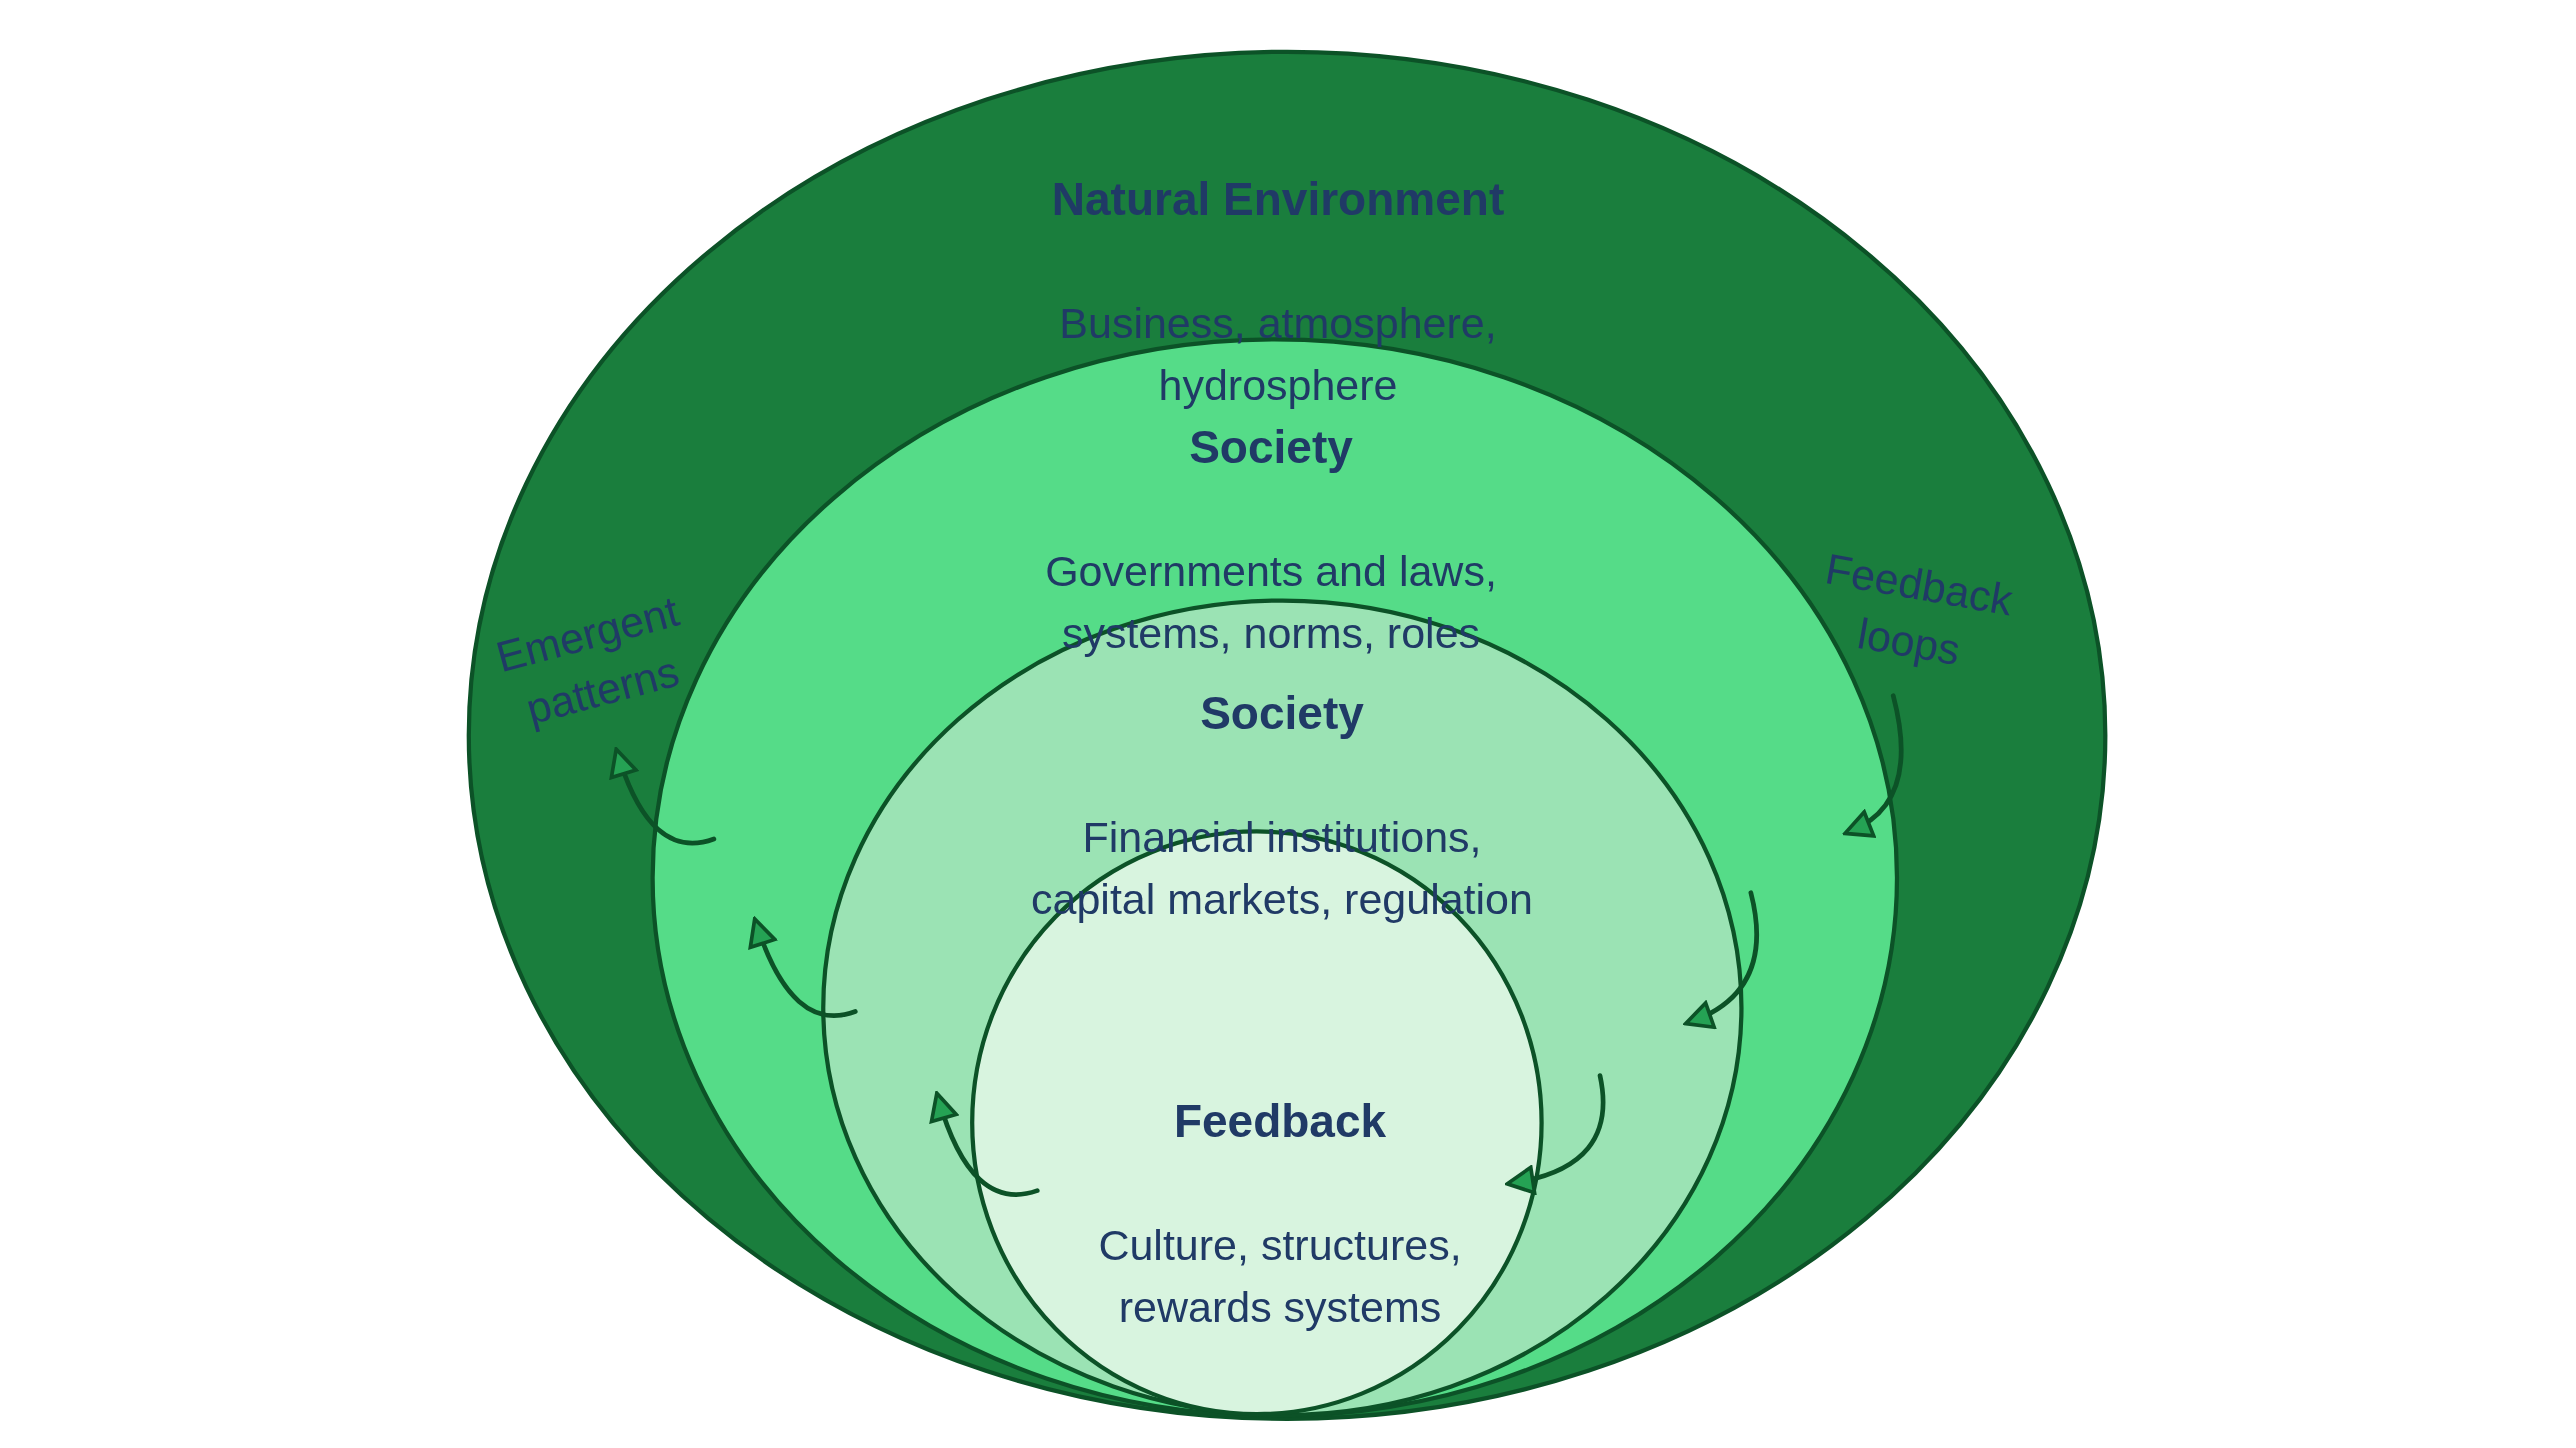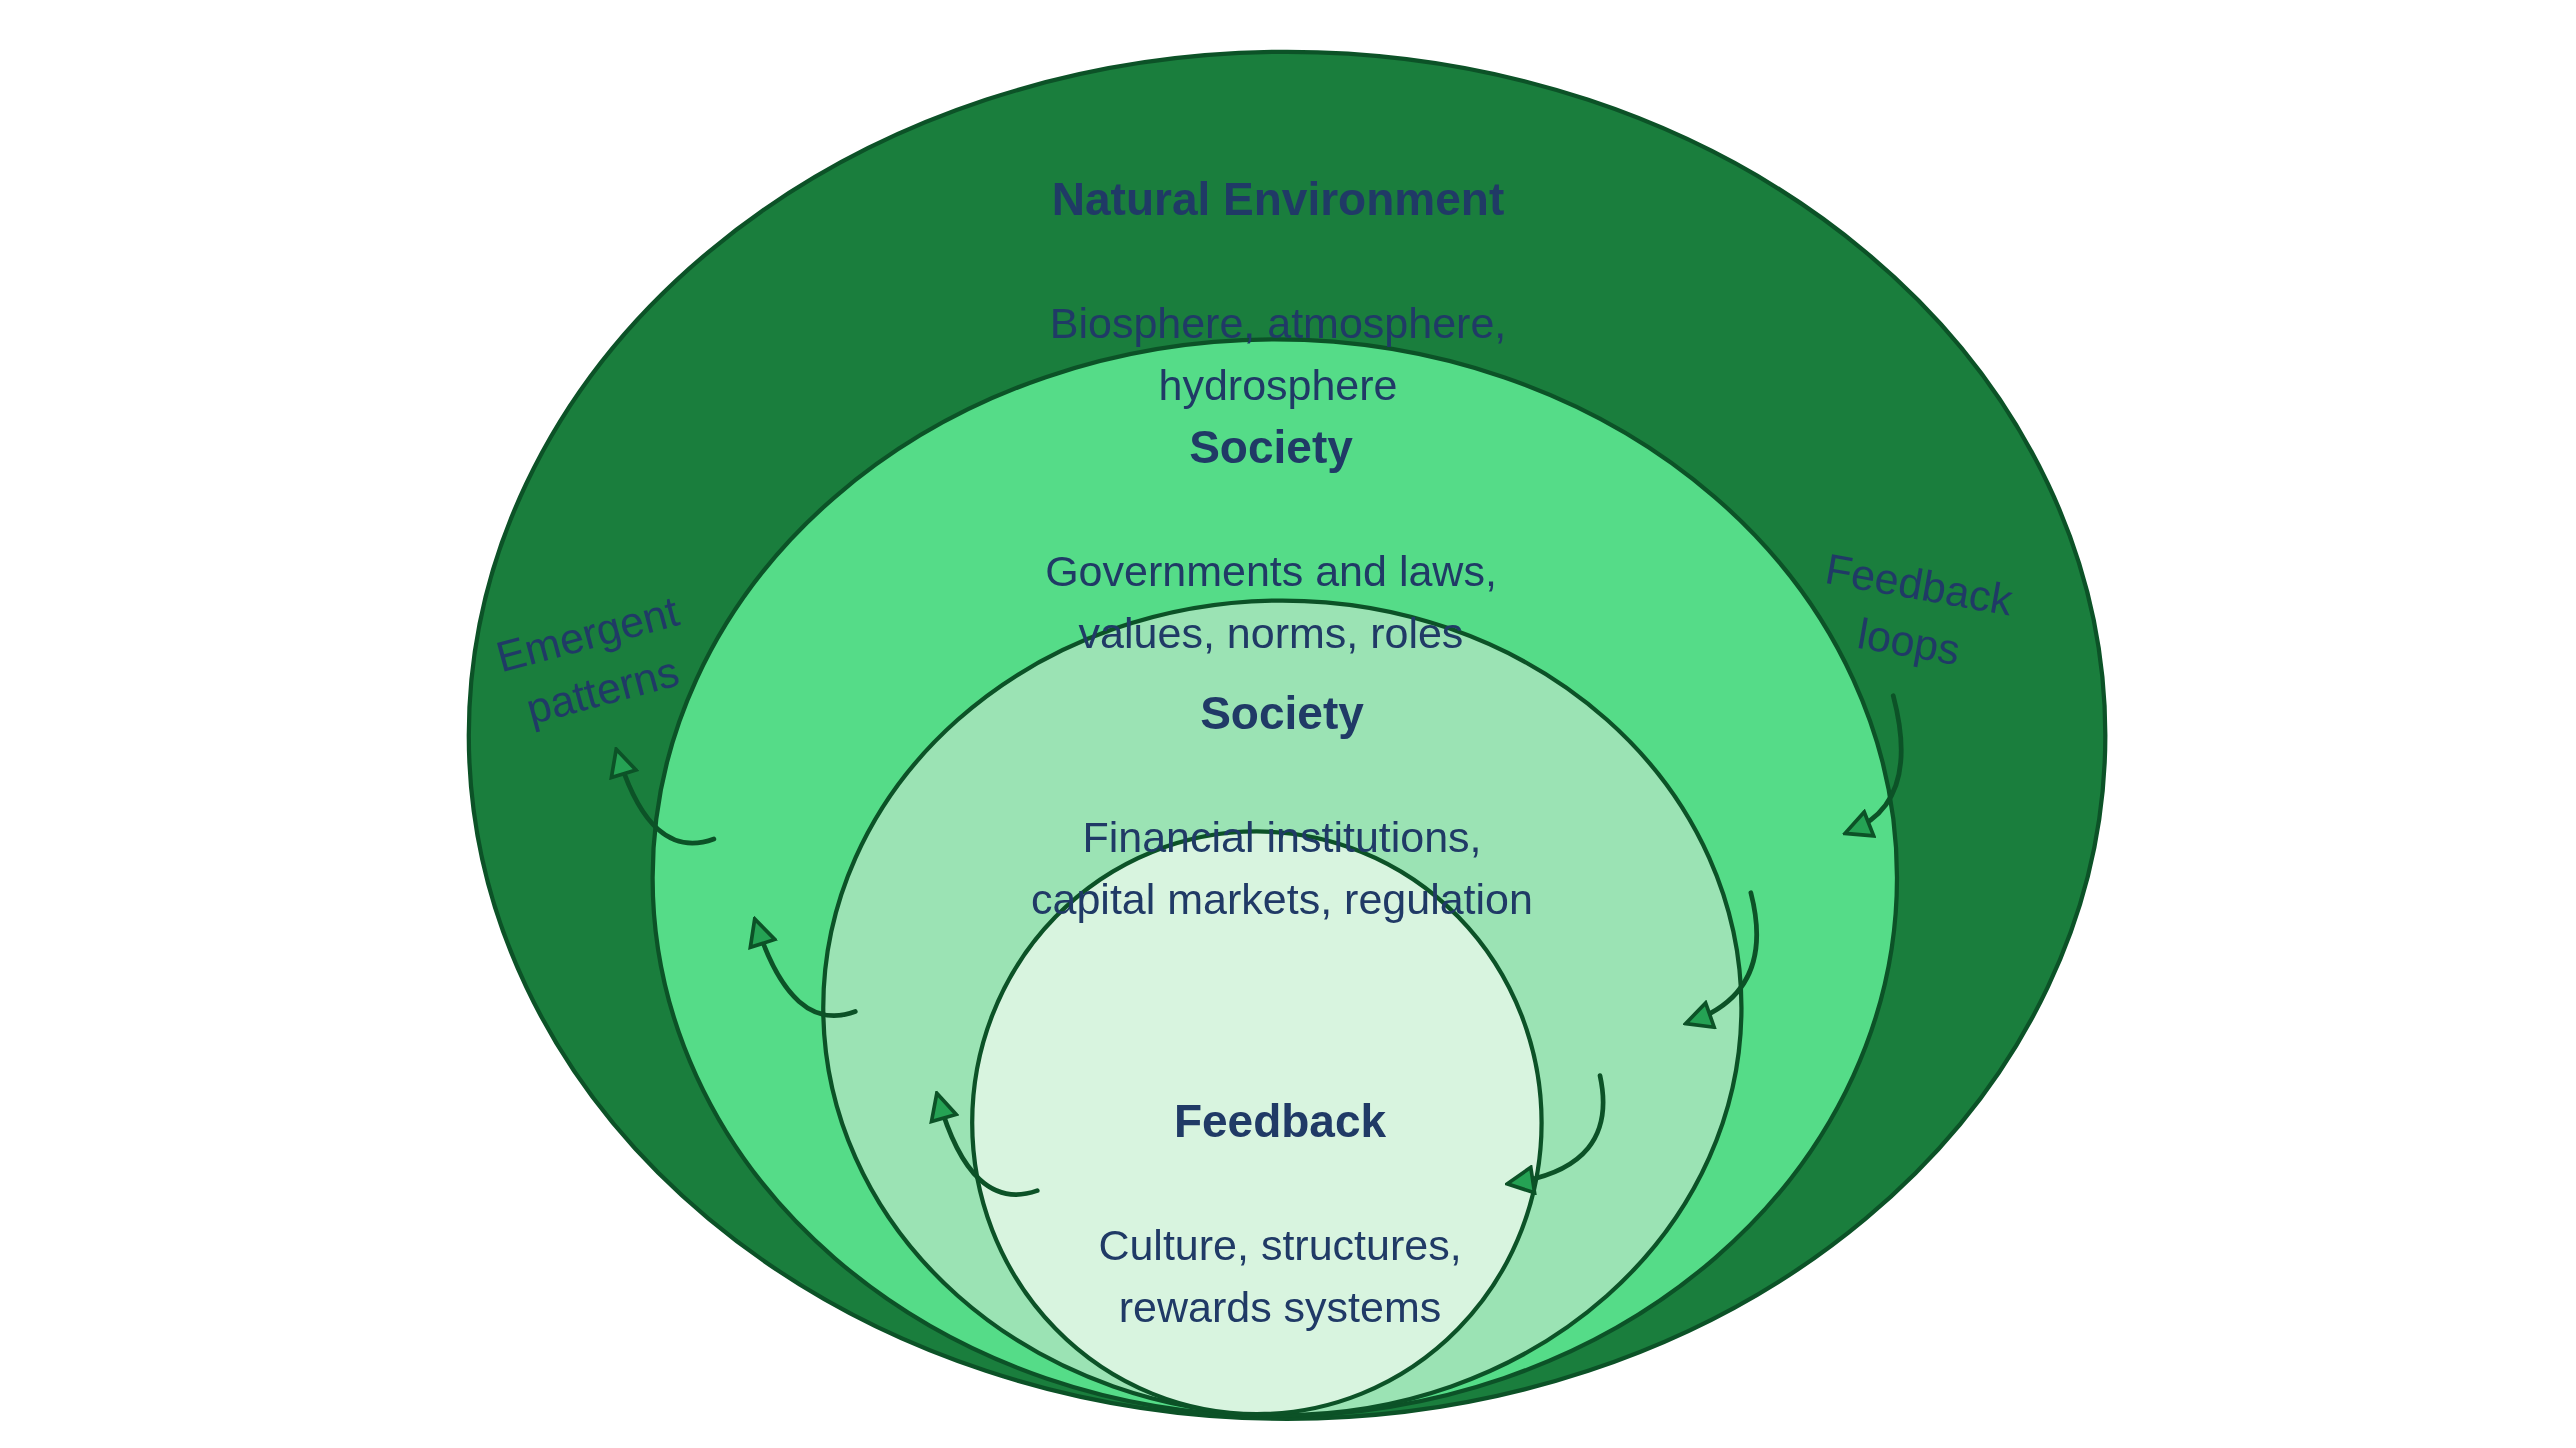--- a/index.html
+++ b/index.html
@@ -86,28 +86,28 @@
     <path class="flow-arrow" d="M 907 1073 Q 840 1098 802 980" marker-end="url(#arrowhead)" stroke="#0C5227"></path>
     <path class="flow-arrow" d="M 1100 1263 Q 1030 1288 995 1165" marker-end="url(#arrowhead)" stroke="#0C5227"></path>
 
     <path class="flow-arrow" d="M 2008 738 Q 2038 852 1962 882" marker-end="url(#arrowhead)" stroke="#0C5227"></path>
     <path class="flow-arrow" d="M 1857 947 Q 1884 1052 1793 1084" marker-end="url(#arrowhead)" stroke="#0C5227"></path>
     <path class="flow-arrow" d="M 1697 1141 Q 1718 1238 1604 1255" marker-end="url(#arrowhead)" stroke="#0C5227"></path>
   </svg>
 
   <div class="ring-label" style="left:1278px; top:106px">
     <div class="ring-title">Natural Environment</div>
-    <div class="ring-sub">Biosphere, atmosphere,
+    <div class="ring-sub">Business, atmosphere,
 hydrosphere</div>
   </div>
 
   <div class="ring-label" style="left:1271px; top:354px">
     <div class="ring-title">Society</div>
     <div class="ring-sub">Governments and laws,
-values, norms, roles</div>
+systems, norms, roles</div>
   </div>
 
   <div class="ring-label" style="left:1282px; top:620px">
     <div class="ring-title">Society</div>
     <div class="ring-sub">Financial institutions,
 capital markets, regulation</div>
   </div>
 
   <div class="ring-label" style="left:1280px; top:1028px">
     <div class="ring-title">Feedback</div>

